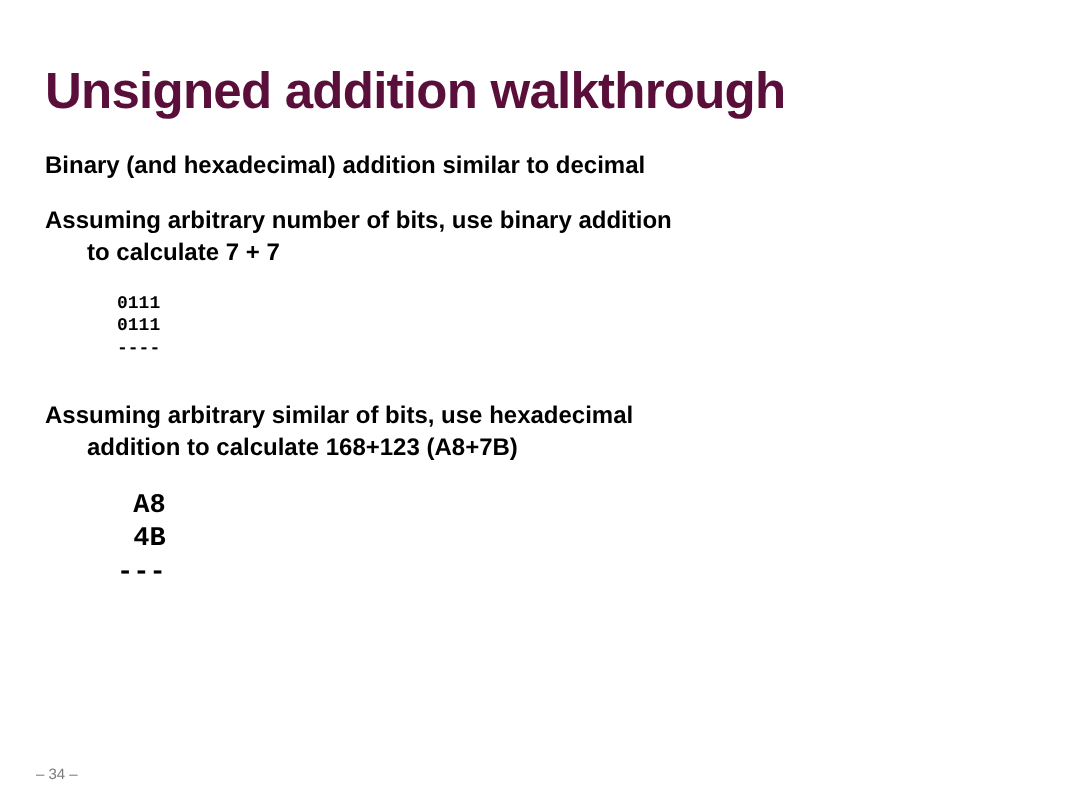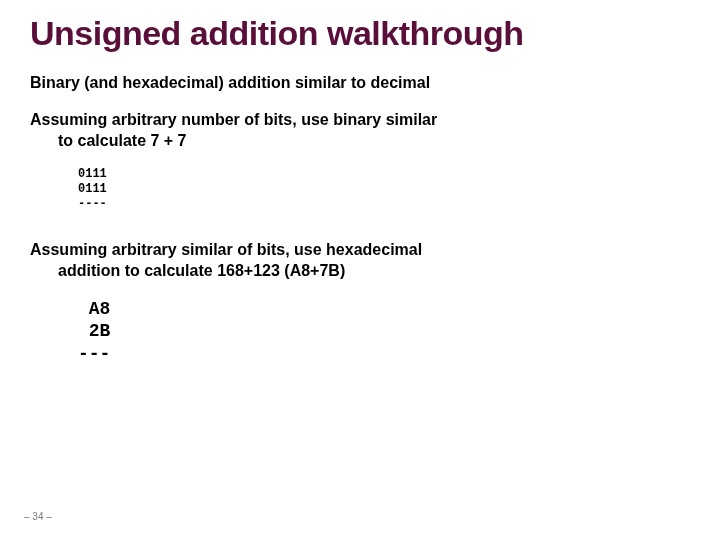--- a/index.html
+++ b/index.html
@@ -13,20 +13,21 @@
   }
   .slide {
     padding: 14px 30px 0 30px;
   }
   .title {
     color: #5a0e3a;
     font-size: 34px;
     font-weight: bold;
     margin-bottom: 20px;
     letter-spacing: -0.5px;
+    margin-top: 28px;
   }
   .body-text {
     color: #000;
     font-size: 16px;
     font-weight: bold;
     line-height: 1.3;
     margin-bottom: 16px;
   }
   .body-text.indent {
     padding-left: 0;
@@ -64,31 +65,31 @@
 </style>
 </head>
 <body>
 
 <div class="slide">
   <h1 class="title">Unsigned addition walkthrough</h1>
 
   <p class="body-text">Binary (and hexadecimal) addition similar to decimal</p>
 
   <p class="body-text indent">
-    <span>Assuming arbitrary number of bits, use binary similar</span>
+    <span>Assuming arbitrary number of bits, use binary addition</span>
     <span class="cont">to calculate 7 + 7</span>
   </p>
 
   <div class="mono">0111
 0111
 ----</div>
 
   <p class="body-text indent">
     <span>Assuming arbitrary similar of bits, use hexadecimal</span>
     <span class="cont">addition to calculate 168+123 (A8+7B)</span>
   </p>
 
   <div class="mono2"> A8
- 2B
+ 4B
 ---</div>
 </div>
 
 <div class="pagenum">– 34 –</div>
 
 </body></html>

